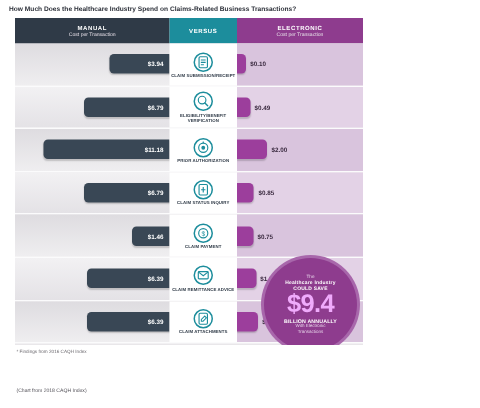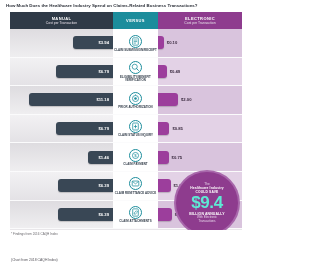--- a/index.html
+++ b/index.html
@@ -131,21 +131,21 @@
     border-radius:50%;
     background:#8e3c8e;
     box-shadow:0 0 0 2px #a867ab;
     display:flex; flex-direction:column;
     align-items:center; justify-content:center;
     text-align:center; z-index:6;
     padding:2px;
   }
   .b-l1 { font-size:3.1px; color:#e7d4ea; line-height:3.6px; }
   .b-l2 { font-size:3.3px; font-weight:bold; color:#ffffff; line-height:4px; letter-spacing:0.15px; }
-  .b-big { font-size:17px; font-weight:bold; color:#5eead4; line-height:18px; letter-spacing:-0.4px; }
+  .b-big { font-size:17px; font-weight:bold; color:#f0abfc; line-height:18px; letter-spacing:-0.4px; }
   .b-l3 { font-size:3.5px; font-weight:bold; color:#ffffff; line-height:4.2px; letter-spacing:0.1px; }
   .b-l4 { font-size:3px; color:#e7d4ea; line-height:3.5px; }
 
   
   .fn1 {
     position:absolute; left:11px; top:232px;
     font-size:3.1px; color:#6d6b70;
   }
   .fn2 {
     position:absolute; left:11px; top:258px;

